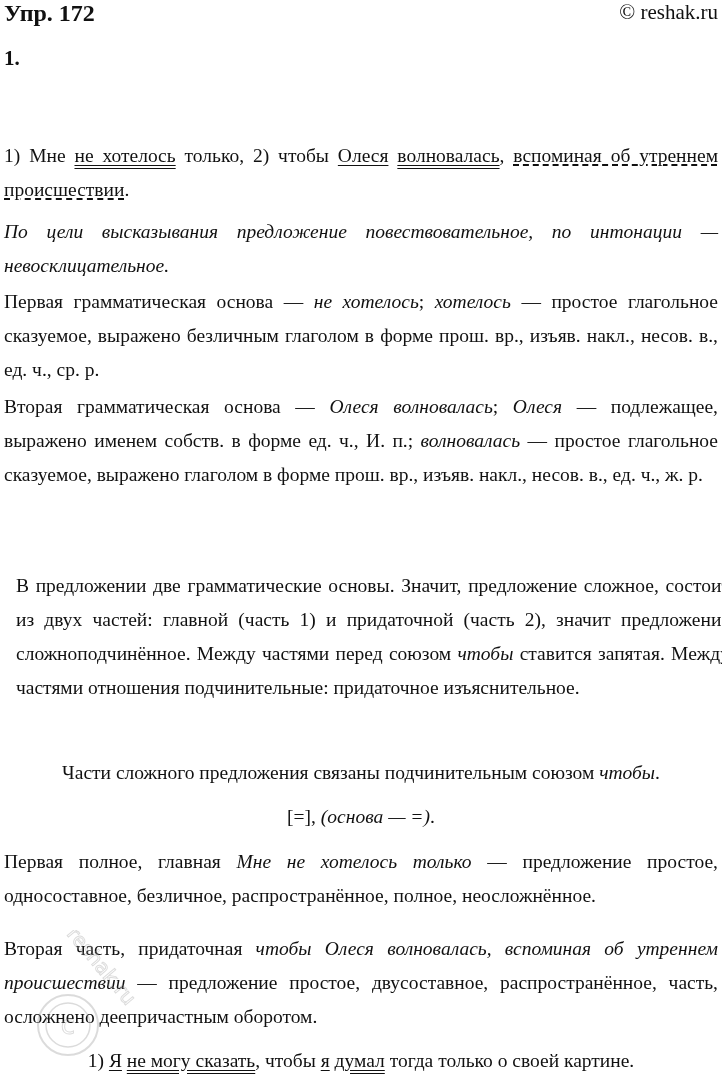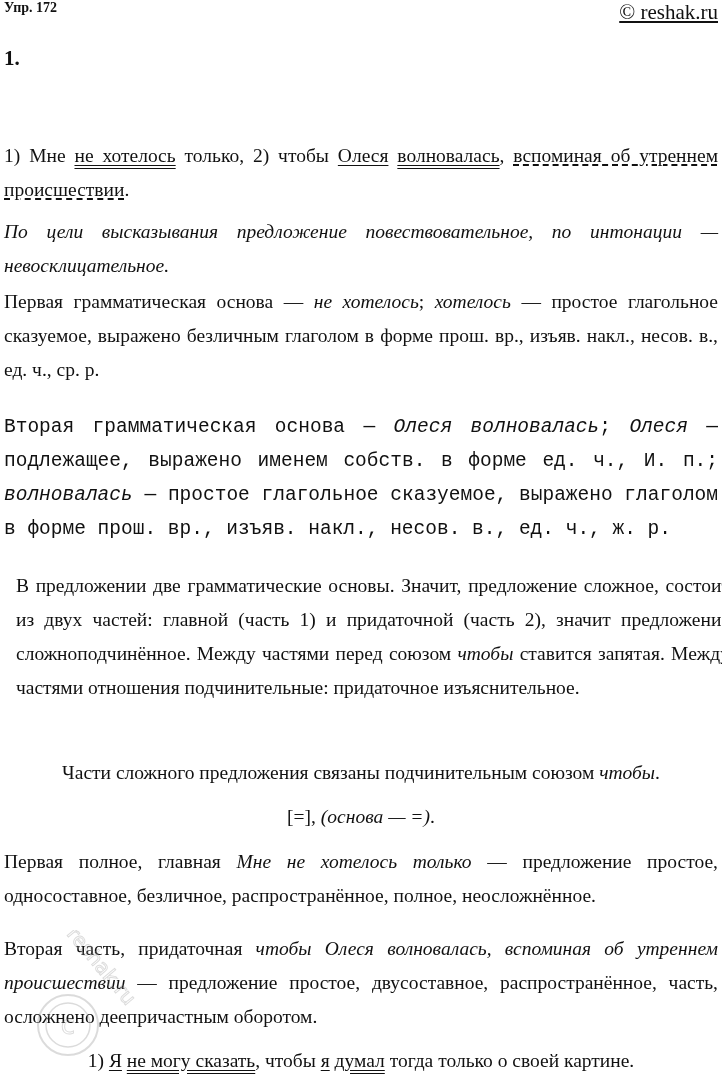--- a/index.html
+++ b/index.html
@@ -3,22 +3,22 @@
 <meta charset="utf-8">
 <style>
   html, body { margin: 0; padding: 0; background: #ffffff; }
   body {
     width: 722px; height: 1081px; overflow: hidden; position: relative;
     font-family: "Liberation Serif", "DejaVu Serif", serif;
     color: #111111; font-size: 19.5px;
   }
   .page { position: absolute; left: 4px; top: 0; width: 714px; }
   .header { position: relative; height: 30px; }
-  .ex-title { position: absolute; left: 0; top: 0; font-weight: bold; font-size: 14px; }
-  .copyright { position: absolute; right: 0; top: 0; font-size: 21px; text-decoration: underline; }
+  .ex-title { position: absolute; left: 0; top: 0; font-weight: bold; font-size: 24px; }
+  .copyright { position: absolute; right: 0; top: 0; font-size: 21px; }
   .num { position: absolute; left: 0; top: 46px; font-weight: bold; font-size: 21px; }
   .heading { position: absolute; left: 0; top: 90px; font-weight: bold; font-size: 20px; white-space: nowrap; }
   .p { position: absolute; left: 0; width: 714px; text-align: justify; line-height: 34px; }
   .p.nj { text-align: center; }
   i { font-style: italic; }
   .u1 { text-decoration: underline; text-underline-offset: 3px; }
   .u2 { text-decoration: underline double; text-underline-offset: 3px; }
   .ud { text-decoration: underline dashed; text-underline-offset: 3px; }
   .watermark { position: absolute; left: 30px; top: 930px; width: 110px; height: 130px; opacity: 0.35; pointer-events: none; }
 </style>
@@ -36,21 +36,21 @@
   <div class="p" style="top:131px;margin-top:8px;">
     <span>1) Мне </span><span class="u2">не хотелось</span><span> только, 2) чтобы </span><span class="u1">Олеся</span><span> </span><span class="u2">волновалась</span><span>, </span><span class="ud">вспоминая об утреннем происшествии</span><span>.</span>
   </div>
 
   <div class="p" style="top:215px;font-style:italic;">По цели высказывания предложение повествовательное, по интонации — невосклицательное.</div>
 
   <div class="p" style="top:285px;">
     <span>Первая грамматическая основа — </span><i>не хотелось</i><span>; </span><i>хотелось</i><span> — простое глагольное сказуемое, выражено безличным глаголом в форме прош. вр., изъяв. накл., несов. в., ед. ч., ср. р.</span>
   </div>
 
-  <div class="p" style="top:410px;font-family:Liberation Mono, monospace;">
+  <div class="p" style="top:390px;">
     <span>Вторая грамматическая основа — </span><i>Олеся волновалась</i><span>; </span><i>Олеся</i><span> — подлежащее, выражено именем собств. в форме ед. ч., И. п.; </span><i>волновалась</i><span> — простое глагольное сказуемое, выражено глаголом в форме прош. вр., изъяв. накл., несов. в., ед. ч., ж. р.</span>
   </div>
 
   <div class="p" style="top:569px;margin-left:12px;">
     <span>В предложении две грамматические основы. Значит, предложение сложное, состоит из двух частей: главной (часть 1) и придаточной (часть 2), значит предложение сложноподчинённое. Между частями перед союзом </span><i>чтобы</i><span> ставится запятая. Между частями отношения подчинительные: придаточное изъяснительное.</span>
   </div>
 
   <div class="p nj" style="top:756px;">
     <span>Части сложного предложения связаны подчинительным союзом </span><i>чтобы</i><span>.</span>
   </div>

